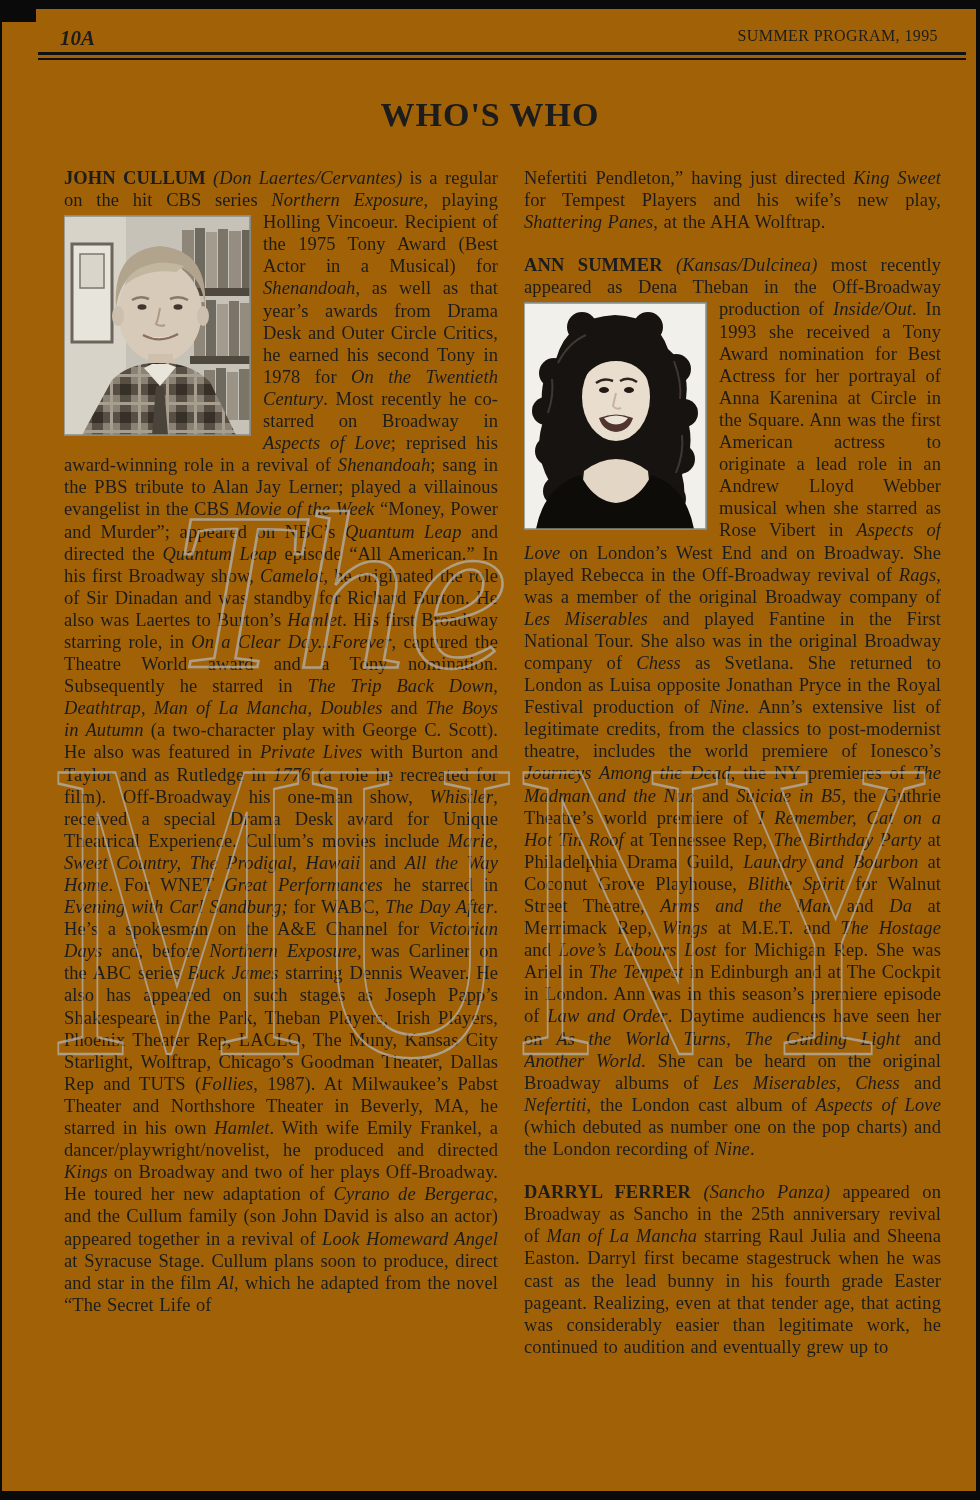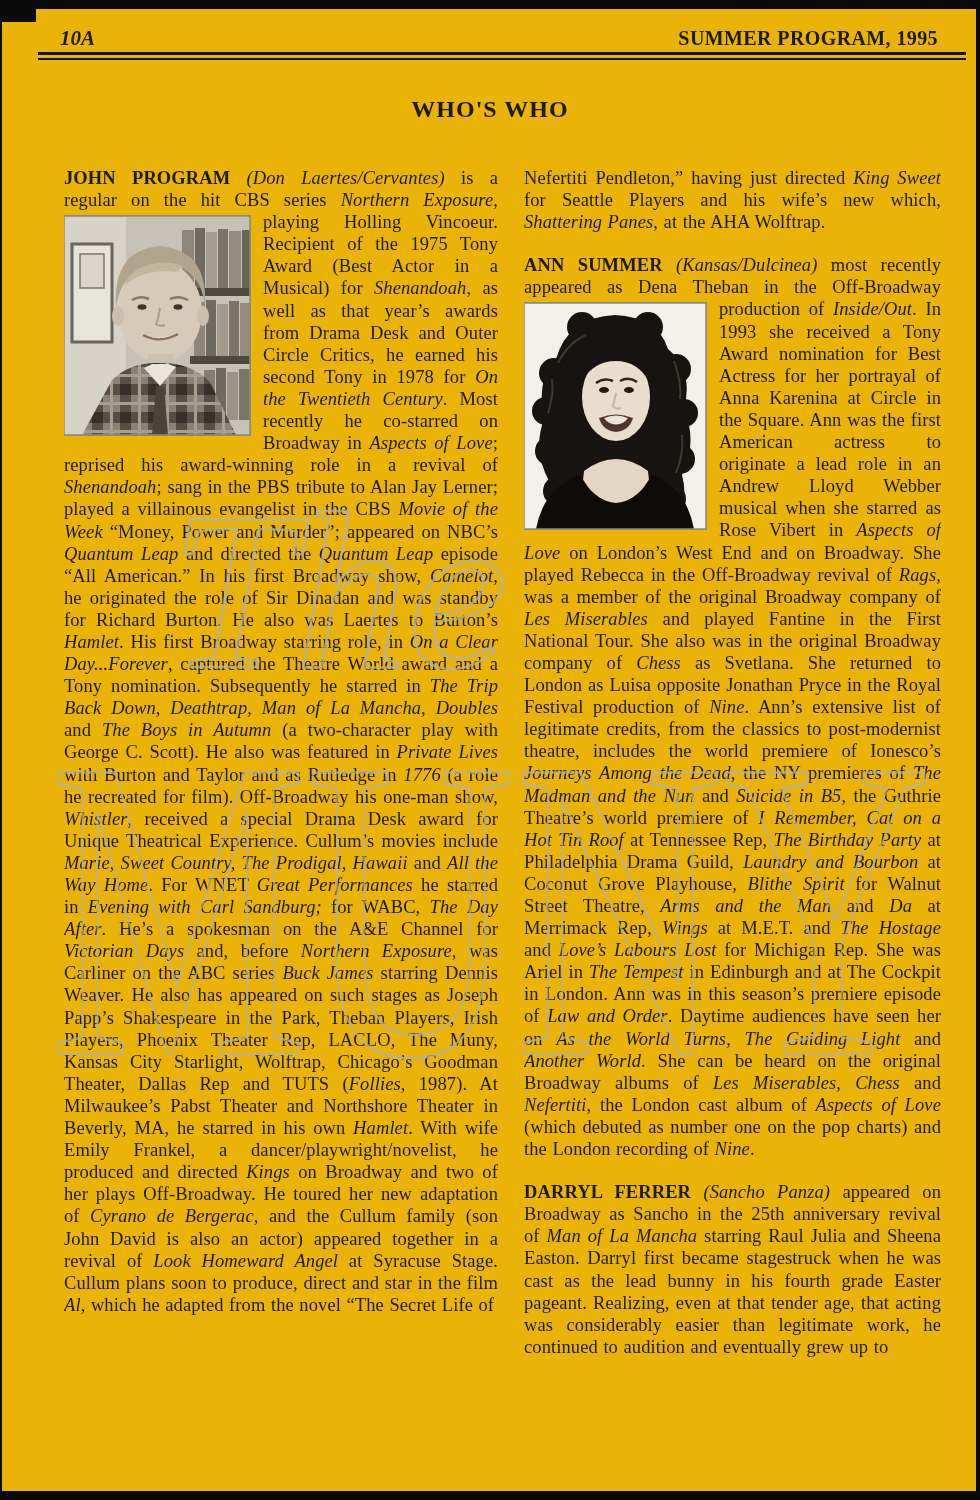--- a/index.html
+++ b/index.html
@@ -1,34 +1,34 @@
 <!DOCTYPE html>
 <html><head>
 <meta charset="utf-8">
 <style>
   html,body{margin:0;padding:0;background:#e8e8e8;}
   .page{
     position:relative; width:980px; height:1500px; margin:0 auto;
-    background:#eab308; overflow:hidden; color:#1c1c1c;
+    background:#a16207; overflow:hidden; color:#1c1c1c;
     font-family:"Liberation Serif","DejaVu Serif",serif;
   }
   
   .bar-top{position:absolute;left:0;top:0;width:980px;height:9px;background:#0a0a0a;z-index:9;}
   .bar-top-notch{position:absolute;left:0;top:0;width:36px;height:22px;background:#0a0a0a;z-index:9;}
   .bar-bottom{position:absolute;left:0;top:1491px;width:980px;height:9px;background:#0a0a0a;z-index:9;}
   .edge-left{position:absolute;left:0;top:0;width:2px;height:1500px;background:#0a0a0a;z-index:8;}
   .edge-right{position:absolute;right:0;top:0;width:4px;height:1500px;background:#0a0a0a;z-index:8;}
   
   .pagenum{position:absolute;left:60px;top:26px;font-size:21px;font-weight:700;font-style:italic;z-index:3;}
-  .issue{position:absolute;right:42px;top:27px;font-size:20px;font-weight:700;letter-spacing:.4px;z-index:3;}
+  .issue{position:absolute;right:42px;top:27px;font-size:16px;font-weight:400;letter-spacing:.4px;z-index:3;}
   .rule1{position:absolute;left:38px;top:52px;width:928px;height:3px;background:#111;z-index:3;}
   .rule2{position:absolute;left:38px;top:58px;width:928px;height:1.6px;background:#111;z-index:3;}
   .title{
     position:absolute;left:0;top:96px;width:980px;margin:0;text-align:center;
-    font-size:24px;font-weight:700;letter-spacing:1px;z-index:3;
+    font-size:34px;font-weight:700;letter-spacing:1px;z-index:3;
   }
   
   .col{
     position:absolute;top:167px;height:1300px;overflow:hidden;z-index:2;
     font-size:18.5px;line-height:22.1px;text-align:justify;
     letter-spacing:.1px;word-spacing:.8px;
   }
   .col-left{left:64px;width:434px;}
   .col-right{left:524px;width:417px;}
   .col p{margin:0 0 21px 0;}
@@ -64,21 +64,21 @@
   <h1 class="title">WHO'S WHO</h1>
 
   <div class="watermark">
     <svg width="905" height="690" viewBox="0 0 905 690">
       <text class="wm-the" x="128" y="175">The</text>
       <text class="wm-muny" x="8" y="562" textLength="882" lengthAdjust="spacingAndGlyphs">MUNY</text>
     </svg>
   </div>
 
   <section class="col col-left">
-    <p><span class="b">JOHN PROGRAM </span><span class="i">(Don Laertes/Cervantes)</span><span> is a regular on the hit CBS series </span><span class="i">Northern Exposure</span><span>,</span><span class="photo-float photo-cullum">
+    <p><span class="b">JOHN CULLUM </span><span class="i">(Don Laertes/Cervantes)</span><span> is a regular on the hit CBS series </span><span class="i">Northern Exposure</span><span>,</span><span class="photo-float photo-cullum">
     <svg viewBox="0 0 186 219" preserveAspectRatio="none">
       <rect width="186" height="219" fill="#c7c2b8"></rect>
       <rect width="62" height="219" fill="#d7d3c9"></rect>
       <rect x="8" y="28" width="40" height="98" fill="#e7e4db" stroke="#6b655c" stroke-width="3"></rect>
       <rect x="16" y="38" width="24" height="34" fill="#d9d5cb" stroke="#7c766c" stroke-width="1.5"></rect>
 
       <g>
         <rect x="118" y="14" width="12" height="58" fill="#8d8679"></rect>
               <rect x="131" y="12" width="10" height="60" fill="#6f6a5f"></rect>
         <rect x="142" y="16" width="11" height="56" fill="#a39c8e"></rect>
@@ -124,21 +124,21 @@
       </defs>
       <path d="M18 219 L48 164 Q66 146 96 147 Q126 146 146 166 L172 219 Z" fill="url(#plaidp)"></path>
       <path d="M80 152 L96 170 L112 151 L104 148 L88 148 Z" fill="#e9e5da"></path>
       <path d="M92 170 L100 170 L104 219 L88 219 Z" fill="#4a433a"></path>
       <rect width="186" height="219" fill="none" stroke="#8a8a84" stroke-width="1.5"></rect>
     </svg>
   </span><span> playing Holling Vincoeur. Recipient of the 1975 Tony Award (Best Actor in a Musical) for </span><span class="i">Shenandoah</span><span>, as well as that year’s awards from Drama Desk and Outer Circle Critics, he earned his second Tony in 1978 for </span><span class="i">On the Twentieth Century</span><span>. Most recently he co-starred on Broadway in </span><span class="i">Aspects of Love</span><span>; reprised his award-winning role in a revival of </span><span class="i">Shenandoah</span><span>; sang in the PBS tribute to Alan Jay Lerner; played a villainous evangelist in the CBS </span><span class="i">Movie of the Week</span><span> “Money, Power and Murder”; appeared on NBC’s </span><span class="i">Quantum Leap</span><span> and directed the </span><span class="i">Quantum Leap</span><span> episode “All American.” In his first Broadway show, </span><span class="i">Camelot</span><span>, he originated the role of Sir Dinadan and was standby for Richard Burton. He also was Laertes to Burton’s </span><span class="i">Hamlet</span><span>. His first Broadway starring role, in </span><span class="i">On a Clear Day...Forever</span><span>, captured the Theatre World award and a Tony nomination. Subsequently he starred in </span><span class="i">The Trip Back Down, Deathtrap, Man of La Mancha, Doubles</span><span> and </span><span class="i">The Boys in Autumn</span><span> (a two-character play with George C. Scott). He also was featured in </span><span class="i">Private Lives</span><span> with Burton and Taylor and as Rutledge in </span><span class="i">1776</span><span> (a role he recreated for film). Off-Broadway his one-man show, </span><span class="i">Whistler</span><span>, received a special Drama Desk award for Unique Theatrical Experience. Cullum’s movies include </span><span class="i">Marie, Sweet Country, The Prodigal, Hawaii</span><span> and </span><span class="i">All the Way Home</span><span>. For WNET </span><span class="i">Great Performances</span><span> he starred in </span><span class="i">Evening with Carl Sandburg;</span><span> for WABC, </span><span class="i">The Day After</span><span>. He’s a spokesman on the A&amp;E Channel for </span><span class="i">Victorian Days</span><span> and, before </span><span class="i">Northern Exposure</span><span>, was Carliner on the ABC series </span><span class="i">Buck James</span><span> starring Dennis Weaver. He also has appeared on such stages as Joseph Papp’s Shakespeare in the Park, Theban Players, Irish Players, Phoenix Theater Rep, LACLO, The Muny, Kansas City Starlight, Wolftrap, Chicago’s Goodman Theater, Dallas Rep and TUTS (</span><span class="i">Follies</span><span>, 1987). At Milwaukee’s Pabst Theater and Northshore Theater in Beverly, MA, he starred in his own </span><span class="i">Hamlet</span><span>. With wife Emily Frankel, a dancer/playwright/novelist, he produced and directed </span><span class="i">Kings</span><span> on Broadway and two of her plays Off-Broadway. He toured her new adaptation of </span><span class="i">Cyrano de Bergerac</span><span>, and the Cullum family (son John David is also an actor) appeared together in a revival of </span><span class="i">Look Homeward Angel</span><span> at Syracuse Stage. Cullum plans soon to produce, direct and star in the film </span><span class="i">Al</span><span>, which he adapted from the novel “The Secret Life of</span></p>
   </section>
 
   <section class="col col-right">
-    <p><span>Nefertiti Pendleton,” having just directed </span><span class="i">King Sweet</span><span> for Seattle Players and his wife’s new which, </span><span class="i">Shattering Panes</span><span>, at the AHA Wolftrap.</span></p>
+    <p><span>Nefertiti Pendleton,” having just directed </span><span class="i">King Sweet</span><span> for Tempest Players and his wife’s new play, </span><span class="i">Shattering Panes</span><span>, at the AHA Wolftrap.</span></p>
     <p><span class="b">ANN SUMMER </span><span class="i">(Kansas/Dulcinea)</span><span> most recently appeared as Dena Theban in the Off-Broadway</span><span class="photo-float photo-crumb">
     <svg viewBox="0 0 182 226" preserveAspectRatio="none">
       <rect width="182" height="226" fill="#f2f0ea"></rect>
 
       <path d="M91 12 Q44 14 32 56 Q12 76 20 116 Q8 148 26 180 Q20 206 40 224 L148 224 Q166 202 158 172 Q174 140 160 106 Q170 68 144 46 Q134 14 91 12 Z" fill="#171310"></path>
       <circle cx="30" cy="70" r="15" fill="#171310"></circle>
             <circle cx="22" cy="108" r="14" fill="#171310"></circle>
       <circle cx="26" cy="148" r="15" fill="#171310"></circle>
             <circle cx="34" cy="188" r="15" fill="#171310"></circle>
       <circle cx="152" cy="66" r="15" fill="#171310"></circle>

